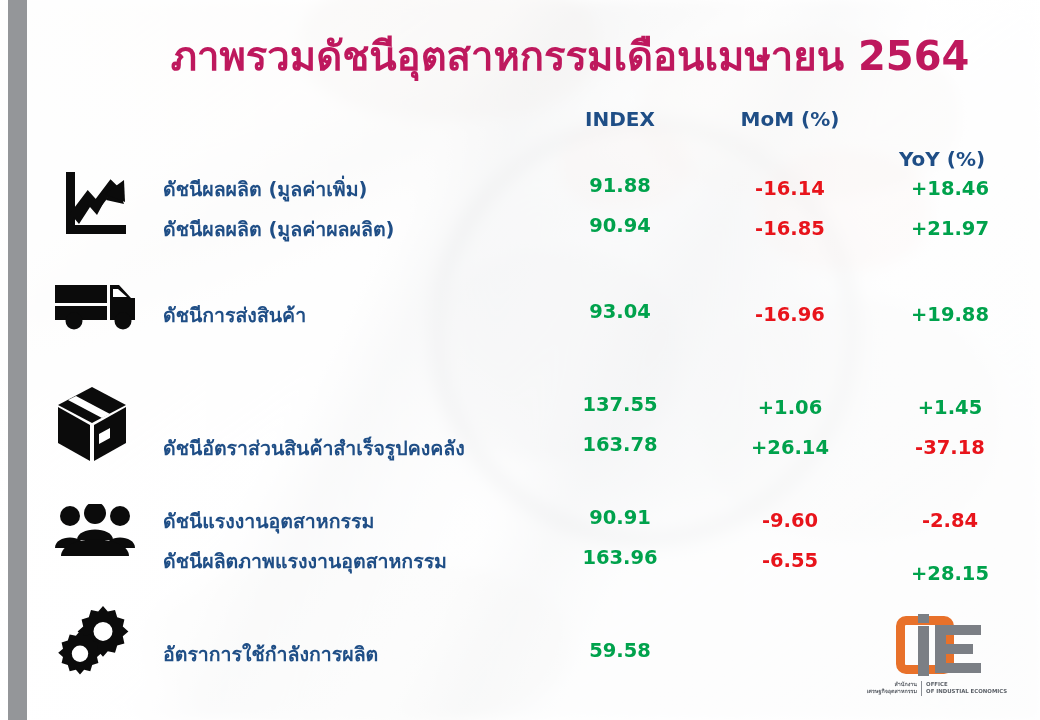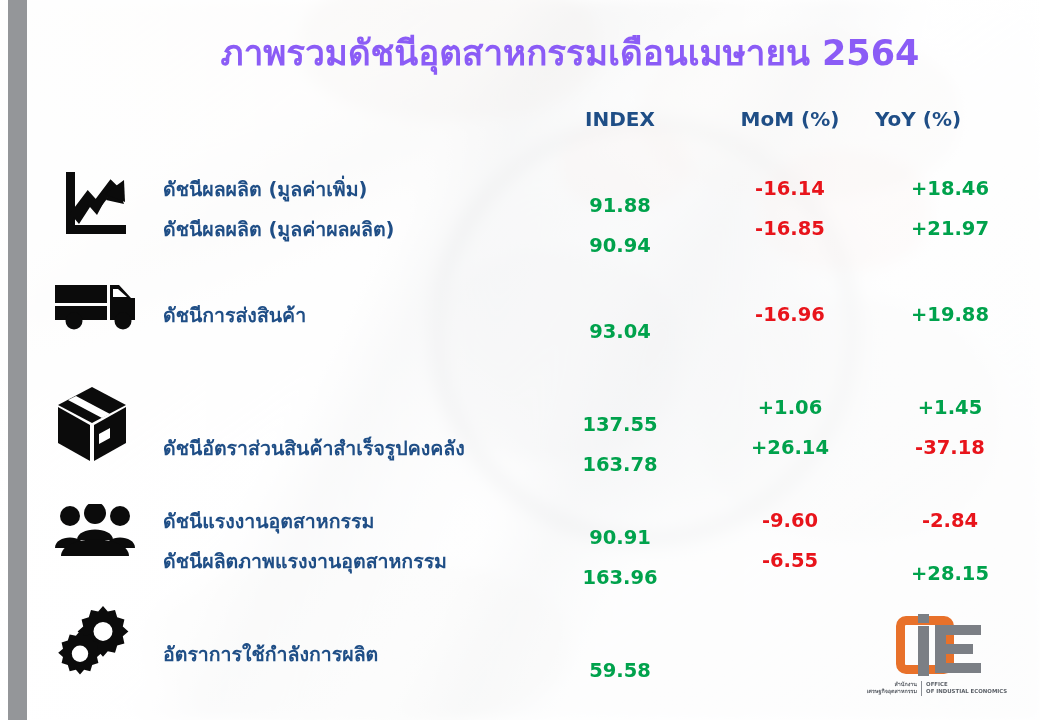--- a/index.html
+++ b/index.html
@@ -66,39 +66,39 @@
     position: absolute;
     inset: 0;
   }
 
   #title {
     position: absolute;
     left: 140px;
     top: 34px;
     width: 860px;
     text-align: center;
-    color: #8b5cf6;
-    font-size: 35px;
+    color: #be185d;
+    font-size: 40px;
     font-weight: bold;
     letter-spacing: 0px;
     line-height: 1.1;
     white-space: nowrap;
   }
 
   .col-head {
     position: absolute;
     top: 107px;
     color: #1f4e86;
     font-size: 20px;
     font-weight: bold;
     text-align: center;
   }
   #head-index { left: 540px; width: 160px; }
   #head-mom   { left: 705px; width: 170px; }
-  #head-yoy   { left: 838px; width: 160px; }
+  #head-yoy   { left: 862px; width: 160px; margin-top: 40px; }
 
   .row {
     position: absolute;
     left: 0;
     width: 915px;
     height: 30px;
   }
   .row .label {
     position: absolute;
     left: 163px;
@@ -108,21 +108,21 @@
     font-weight: bold;
     white-space: nowrap;
   }
   .row .val {
     position: absolute;
     top: 0;
     font-size: 19.5px;
     font-weight: bold;
     text-align: center;
   }
-  .row .val.index { left: 540px; width: 160px; margin-top: 20px; }
+  .row .val.index { left: 540px; width: 160px; }
   .row .val.mom   { left: 705px; width: 170px; }
   .row .val.yoy   { left: 870px; width: 160px; }
   .pos { color: #00a24c; }
   .neg { color: #e8141b; }
 
   .icon-cell {
     position: absolute;
     color: #0b0b0b;
   }
 

